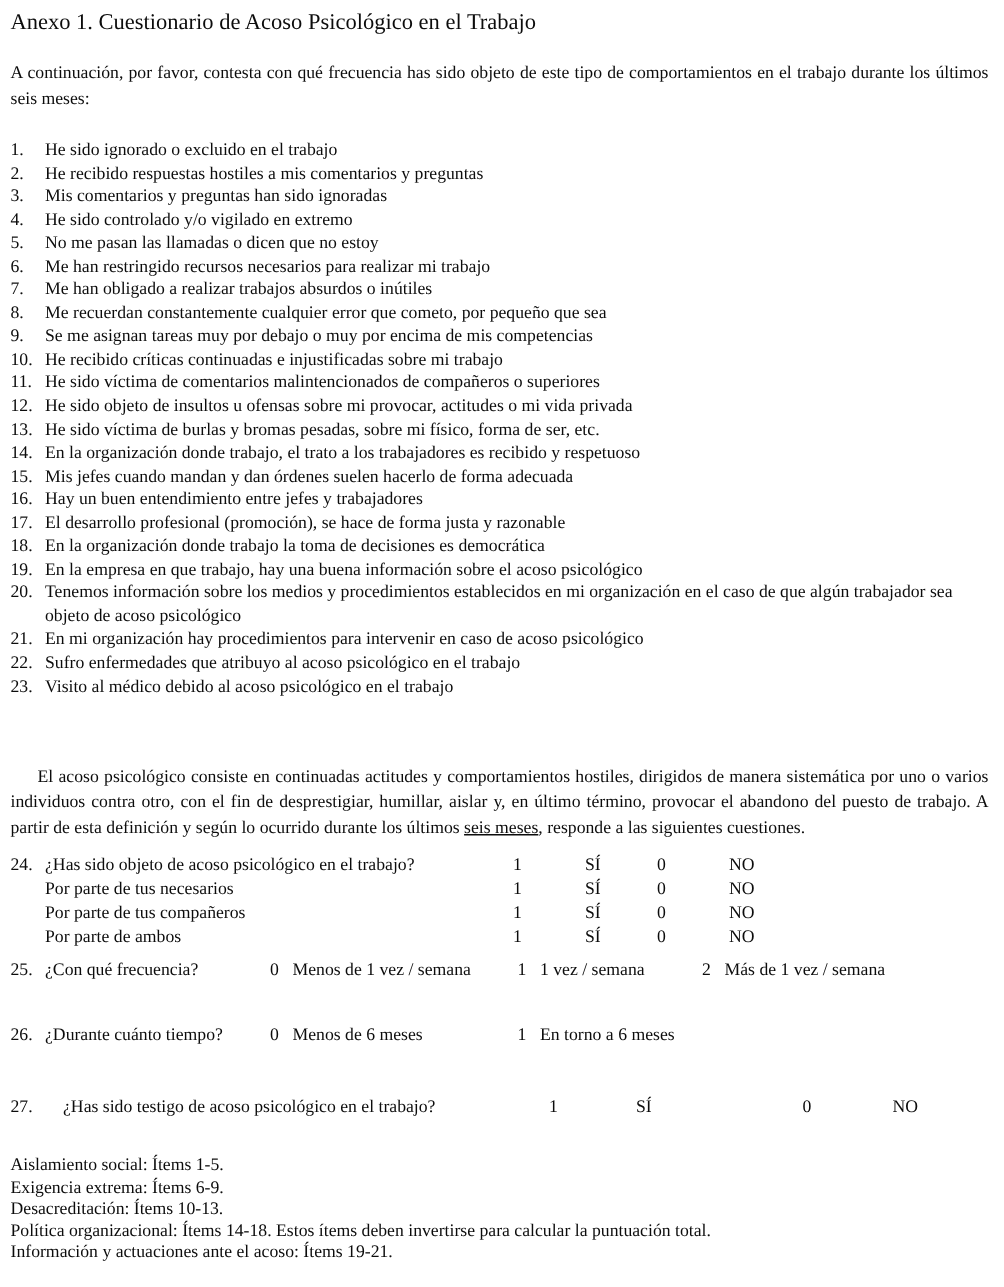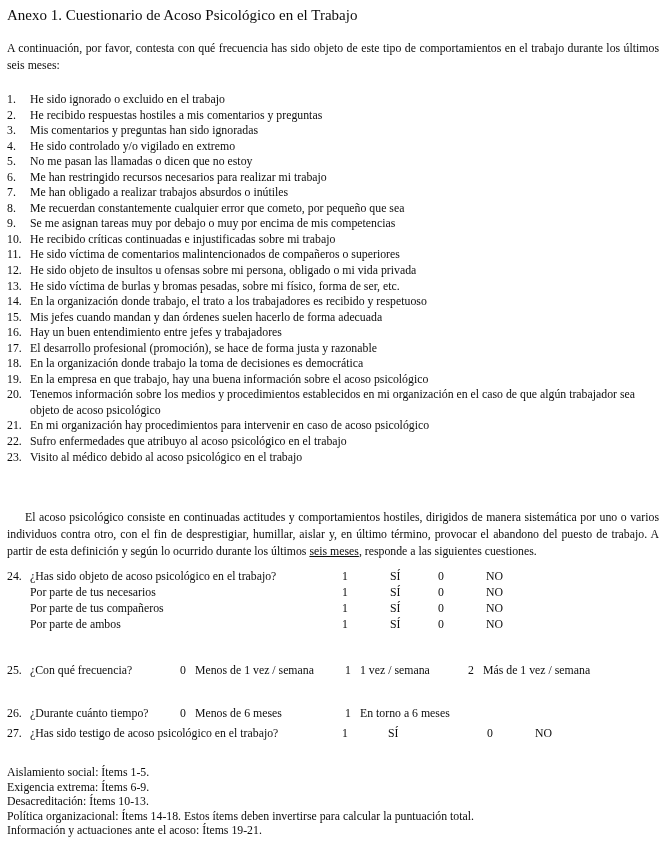--- a/index.html
+++ b/index.html
@@ -37,23 +37,23 @@
     text-indent: 18px;
     line-height: 17px;
   }
   .underline { text-decoration: underline; }
   .qblock { margin: 0; }
   .qrow { display: flex; line-height: 16px; }
   .qrow .num { flex: 0 0 23px; }
   .qlabel-wide { flex: 0 0 312px; }
   .qcol { flex: 0 0 48px; }
   .qcol-last { flex: 1; }
-  .q25 { margin-top: 30px; align-items: flex-end; }
+  .q25 { margin-top: 6px; align-items: flex-end; }
   .q26 { margin-top: 27px; }
-  .q27 { margin-top: 4px; }
+  .q27 { margin-top: 32px; gap: 12px; }
   .qlabel-short { flex: 0 0 150px; }
   .opt-a { flex: 0 0 165px; }
   .opt-b { flex: 0 0 123px; }
   .opt-c { flex: 1; }
   .optv { display: inline-block; width: 15px; }
   .q27 .v1 { flex: 0 0 46px; }
   .q27 .yes { flex: 0 0 99px; }
   .q27 .v0 { flex: 0 0 48px; }
   .q27 .no { flex: 1; }
   .footer { margin-top: 24px; }
@@ -108,21 +108,21 @@
     <div class="li">
         <span class="num">10.</span>
         <span class="txt">He recibido críticas continuadas e injustificadas sobre mi trabajo</span>
       </div>
     <div class="li">
         <span class="num">11.</span>
         <span class="txt">He sido víctima de comentarios malintencionados de compañeros o superiores</span>
       </div>
     <div class="li">
         <span class="num">12.</span>
-        <span class="txt">He sido objeto de insultos u ofensas sobre mi persona, obligado o mi vida privada</span>
+        <span class="txt">He sido objeto de insultos u ofensas sobre mi provocar, actitudes o mi vida privada</span>
       </div>
     <div class="li">
         <span class="num">13.</span>
         <span class="txt">He sido víctima de burlas y bromas pesadas, sobre mi físico, forma de ser, etc.</span>
       </div>
     <div class="li">
         <span class="num">14.</span>
         <span class="txt">En la organización donde trabajo, el trato a los trabajadores es recibido y respetuoso</span>
       </div>
     <div class="li">

